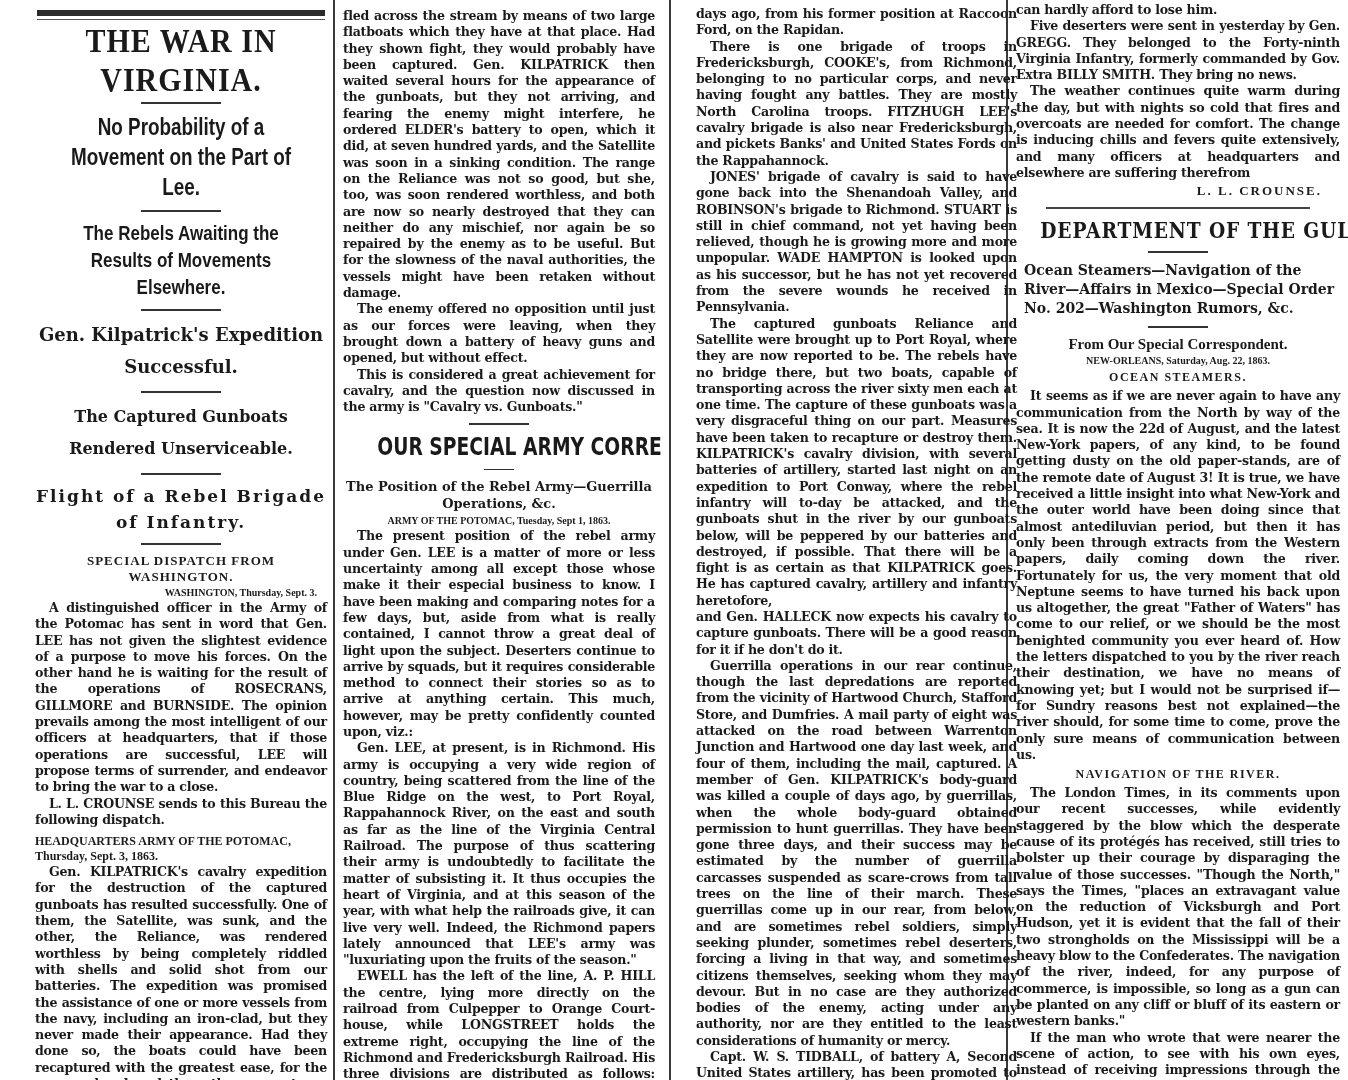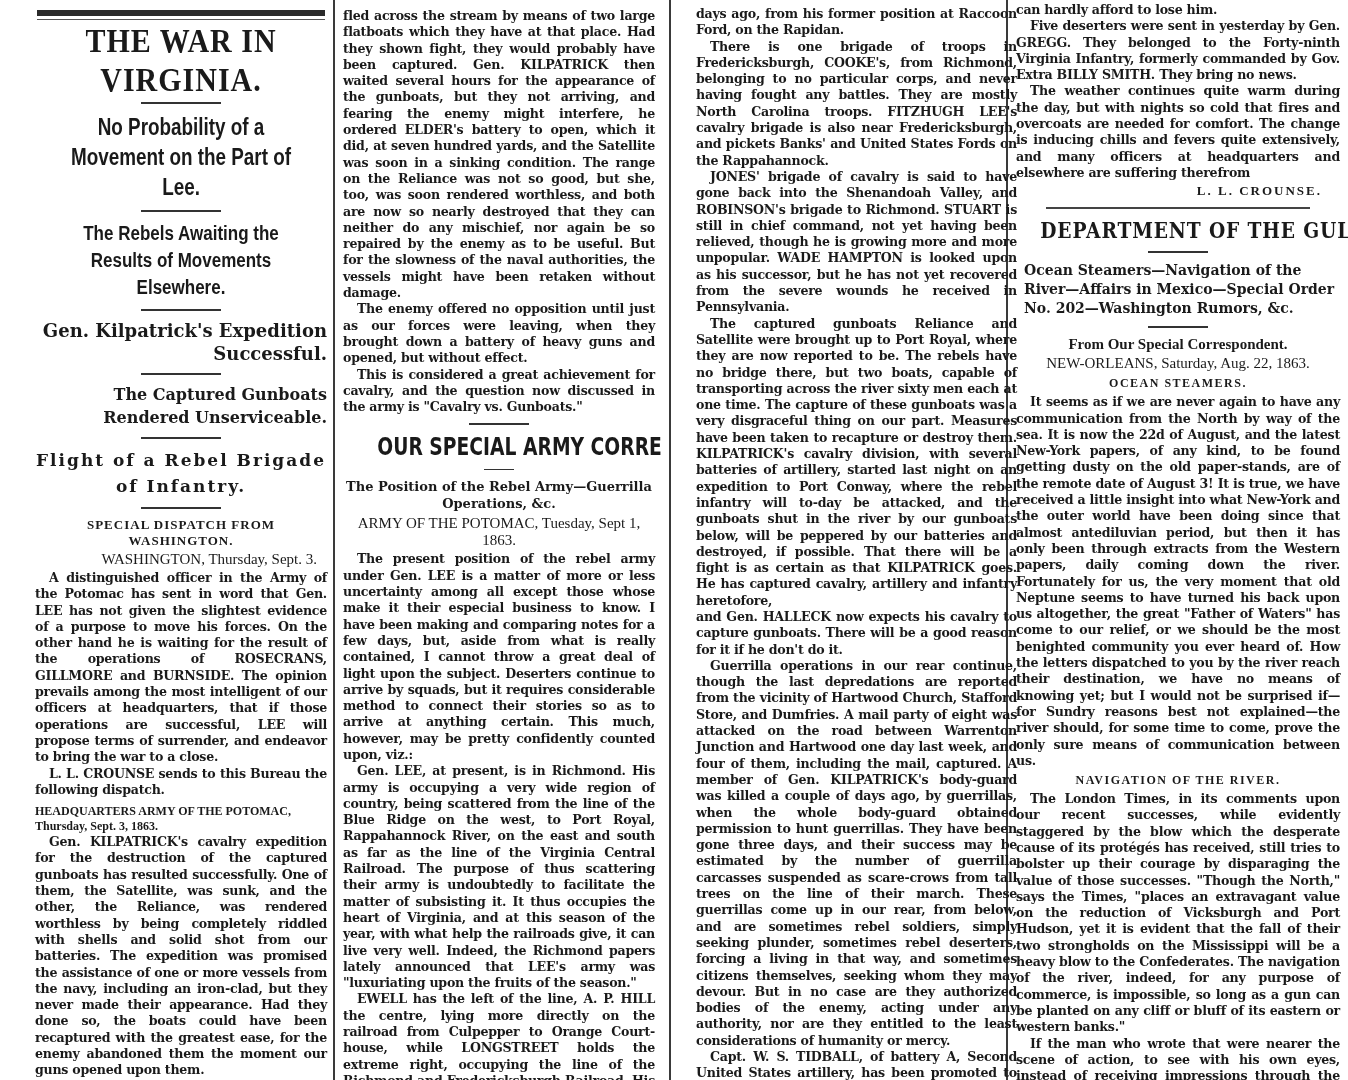--- a/index.html
+++ b/index.html
@@ -26,36 +26,36 @@
     text-align: center; font-size: 30px; font-weight: bold;
     letter-spacing: 1px; margin: 2px 0 6px 0; transform: scaleY(1.15);
   }
   .head2 {
     text-align: center; font-size: 23px; font-weight: bold;
     line-height: 30px; margin: 4px 0;
     font-family: "Liberation Sans", "DejaVu Sans", sans-serif;
     transform: scaleX(0.82);
   }
   .head3 {
-    text-align: right; font-size: 18px; font-weight: bold;
-    line-height: 23px; margin: 4px 0;
+    text-align: center; font-size: 18px; font-weight: bold;
+    line-height: 32px; margin: 4px 0;
     font-family: "DejaVu Serif", serif;
   }
   .head3b {
     text-align: center; font-size: 17px; font-weight: bold;
     letter-spacing: 2px; line-height: 26px; margin: 4px 0;
     font-family: "DejaVu Serif", serif;
   }
   .sep { width: 80px; height: 2px; background: #333; margin: 8px auto; }
   .sep.short { width: 60px; }
   .dispatch-head {
     font-size: 13px; font-weight: bold; letter-spacing: 1px;
     text-align: center; margin: 6px 0 2px 0;
   }
-  .dateline { font-size: 15px; text-align: right; margin: 0 10px 2px 0; font-weight: normal; }
+  .dateline { font-size: 10px; text-align: right; margin: 0 10px 2px 0; font-weight: bold; }
   .dateline.center { text-align: center; margin-right: 0; }
   p.body {
     font-size: 12.6px; line-height: 16.3px; margin: 0;
     text-align: justify; text-indent: 14px; font-weight: bold;
     font-family: "DejaVu Serif", serif;
     letter-spacing: -0.25px;
   }
   p.body.noindent { text-indent: 0; }
   .sig { text-align: right; font-size: 13px; font-weight: bold; letter-spacing: 2px; margin: 2px 18px 0 0; }
   .hq { text-align: left; font-size: 12px; font-weight: bold; margin: 6px 12px 0 0; line-height: 15px; }

